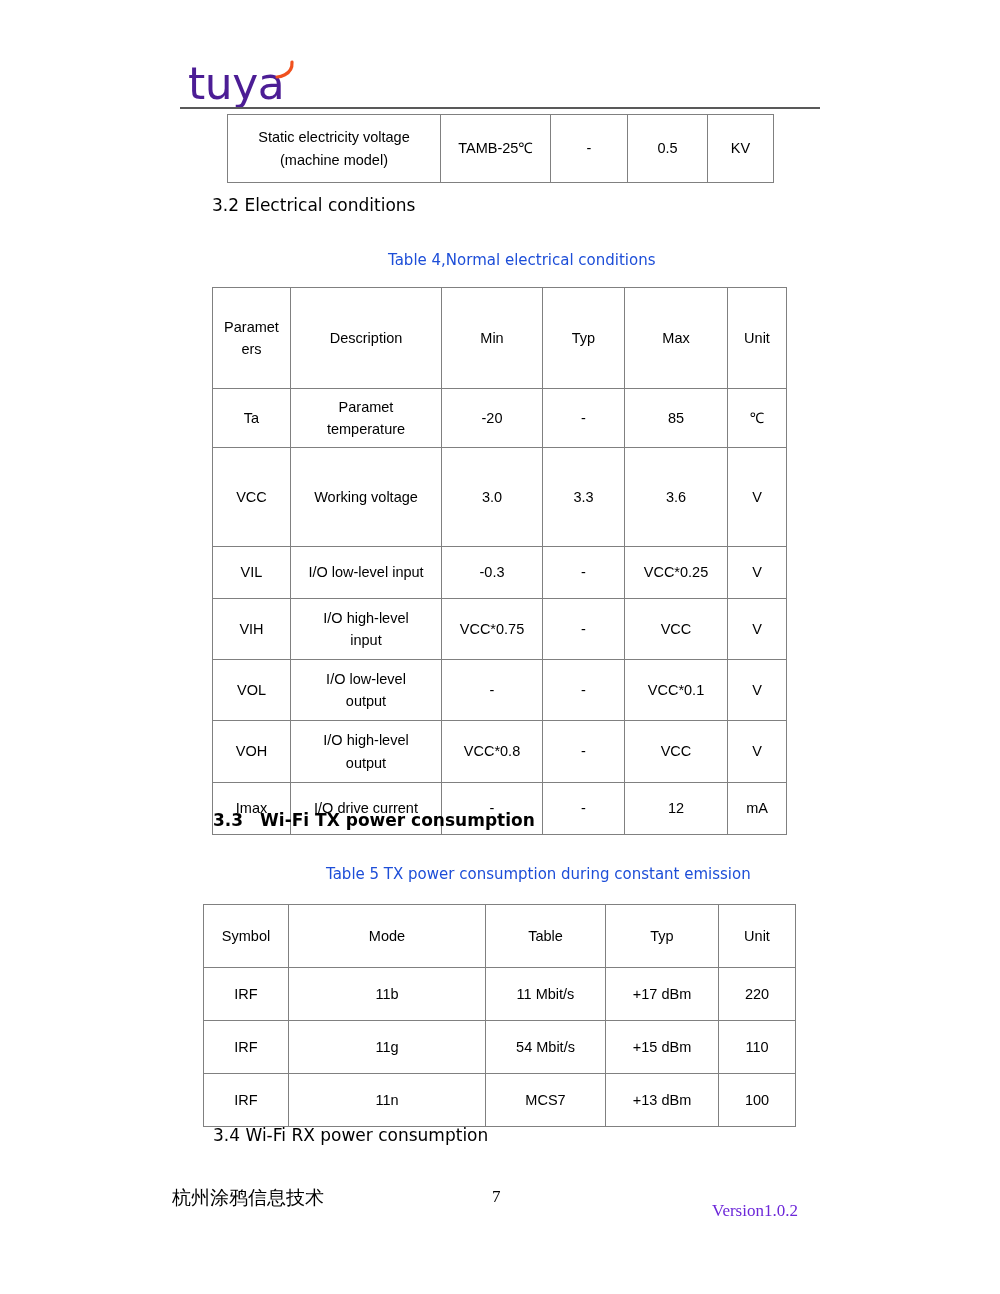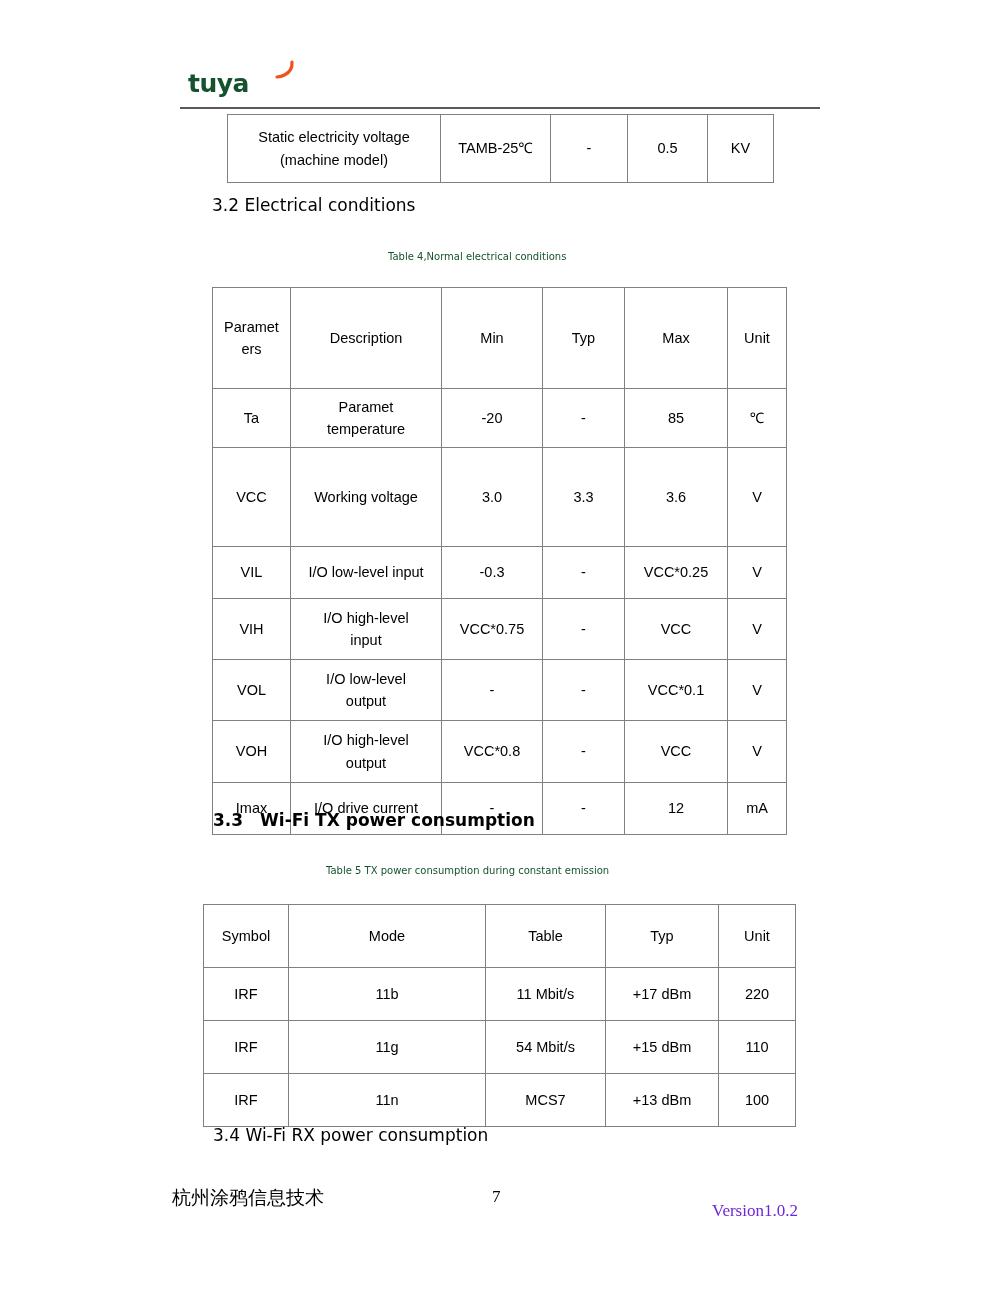--- a/index.html
+++ b/index.html
@@ -33,23 +33,23 @@
   }
   .logo {
     position: absolute;
     left: 8px;
     top: 6px;
     width: 120px;
     height: 44px;
   }
   .logo-text {
     font-family: "DejaVu Sans", sans-serif;
-    font-size: 25px;
-    font-weight: 700;
-    color: #14532d;
+    font-size: 44px;
+    font-weight: 400;
+    color: #4c1d95;
     letter-spacing: -0.5px;
     line-height: 40px;
     position: absolute;
     left: 0;
     top: 6px;
   }
   .logo-arc {
     position: absolute;
     left: 86px;
     top: 2px;
@@ -112,22 +112,22 @@
     color: #000000;
     white-space: nowrap;
   }
   #sec-3-2 { left: 212px; top: 195px; }
   #sec-3-3 { left: 213px; top: 810px; font-weight: bold; }
   #sec-3-4 { left: 213px; top: 1125px; }
 
   .table-caption {
     position: absolute;
     font-family: "DejaVu Sans", sans-serif;
-    font-size: 10px;
-    color: #14532d;
+    font-size: 15px;
+    color: #1d4ed8;
     white-space: nowrap;
   }
   #cap-table-4 { left: 388px; top: 251px; }
   #cap-table-5 { left: 326px; top: 865px; }
 
   
   #table-4 {
     left: 212px;
     top: 287px;
     width: 574px;

